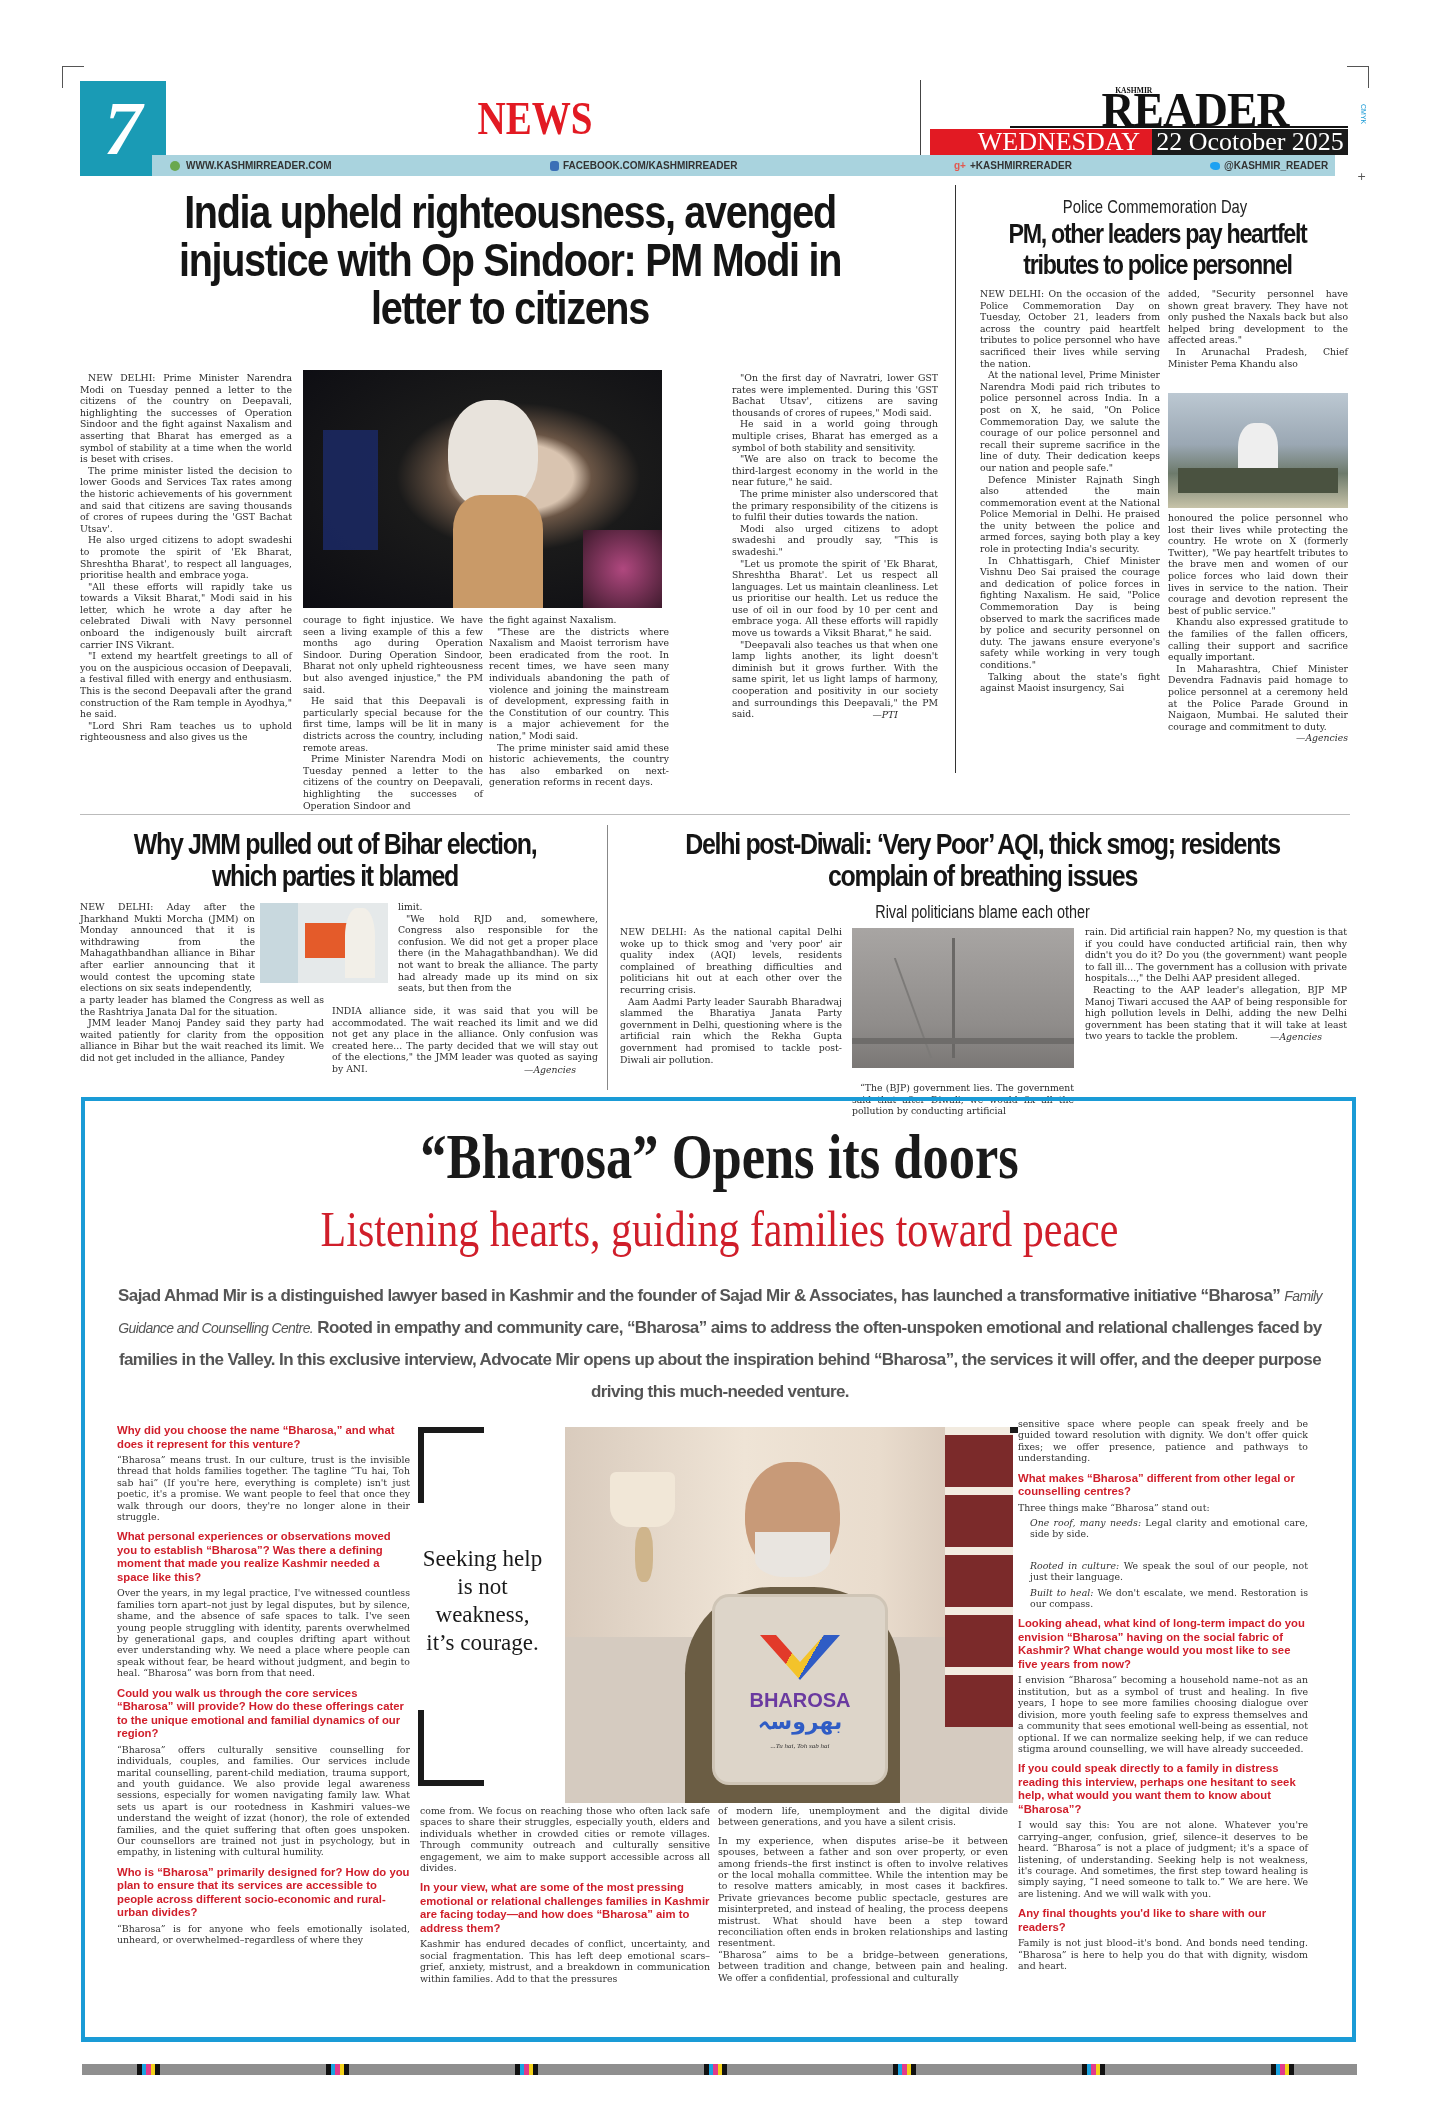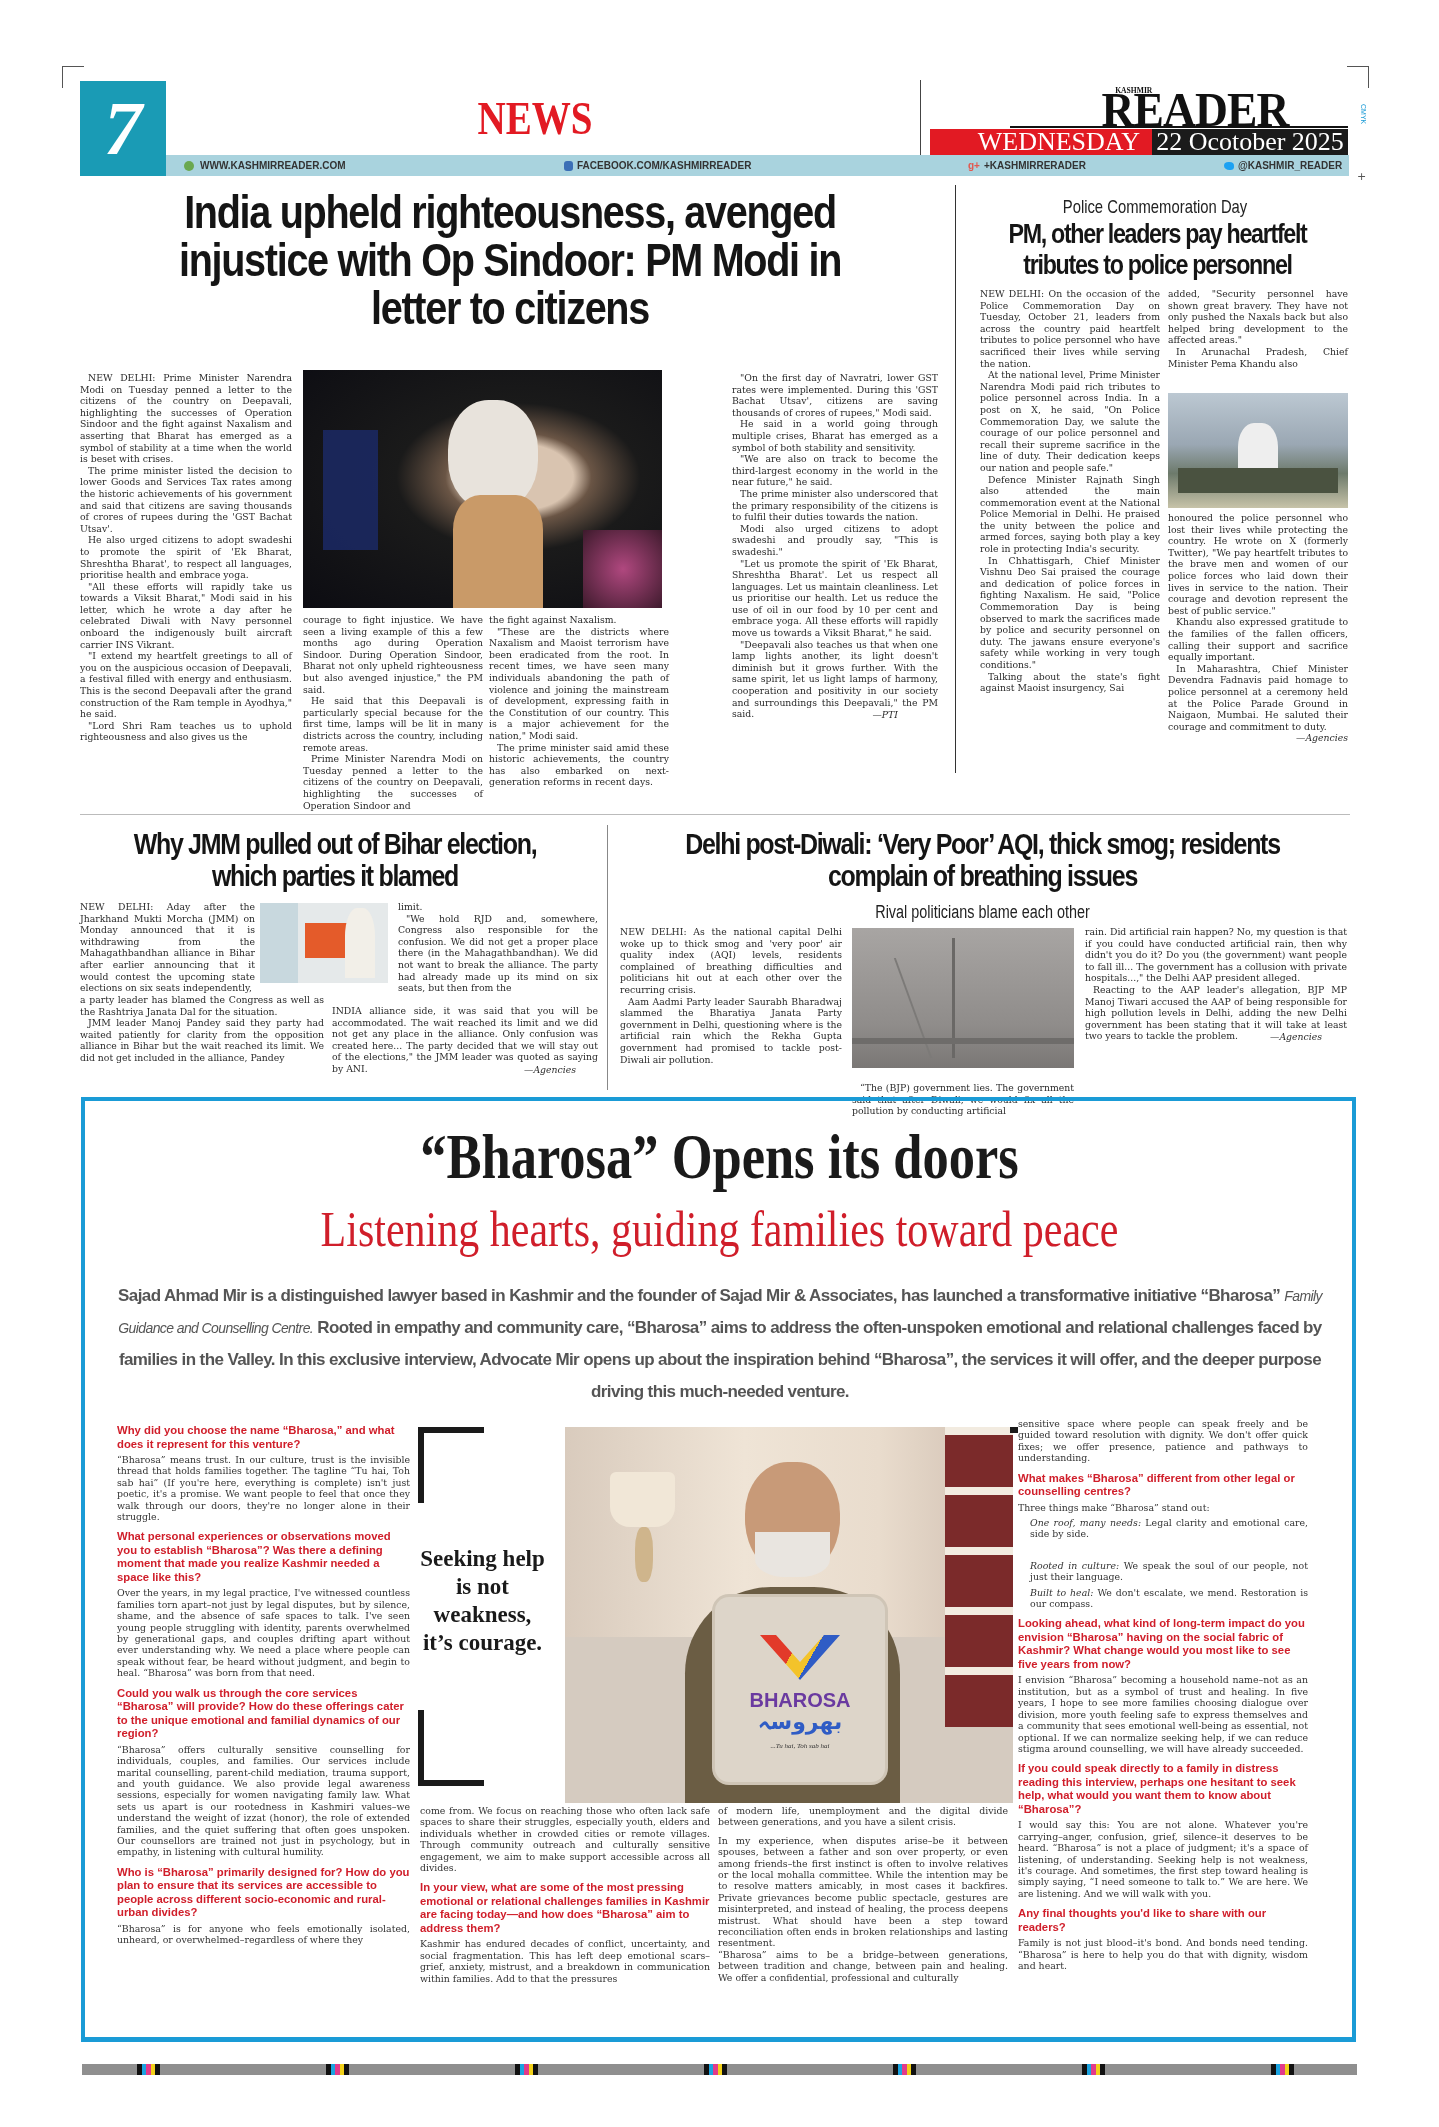--- a/index.html
+++ b/index.html
@@ -11,21 +11,21 @@
 .crop{position:absolute;border-color:#555;border-style:solid;width:22px;height:22px}
 
 .pagenum{left:80px;top:81px;width:86px;height:95px;background:#1a9bb5;color:#fff;font:bold italic 76px "Liberation Serif",serif;display:flex;align-items:center;justify-content:center}
 .section{left:380px;top:92px;width:310px;text-align:center;color:#e21a23;font:bold 46px "Liberation Serif",serif;transform:scaleX(.85)}
 .logo{left:1080px;top:82px;width:230px;text-align:center;font:bold 48px "Liberation Serif",serif;color:#111;letter-spacing:-1px;transform:scaleX(.95)}
 .logo small{position:absolute;left:31px;top:4px;font-size:8px;letter-spacing:0}
 .datebar{left:930px;top:129px;width:418px;height:26px;display:flex}
 .datebar .day{flex:0 0 222px;background:#e21a23;color:#fff;font:26px "Liberation Serif",serif;text-align:right;padding-right:12px;line-height:26px;transform-origin:right}
 .datebar .date{flex:1;background:#1b1b1b;color:#fff;font:26px "Liberation Serif",serif;line-height:26px;text-align:center}
 .vline{left:920px;top:80px;width:1px;height:75px;background:#444}
-.social{left:166px;top:155px;width:1183px;height:21px;background:#a9d3de;display:flex;align-items:center;font:bold 10px "Liberation Sans",sans-serif;color:#333}
+.social{left:152px;top:155px;width:1183px;height:21px;background:#a9d3de;display:flex;align-items:center;font:bold 10px "Liberation Sans",sans-serif;color:#333}
 .social span{position:absolute}
 
 .h1{font-family:"Liberation Sans",sans-serif;font-weight:bold;color:#151515;text-align:center;letter-spacing:-1.5px;transform:scaleX(.86)}
 .body{font-family:"DejaVu Serif",serif;font-size:9.3px;line-height:11.6px;text-align:justify;color:#2a2a2a}
 .body p{text-indent:8px}
 .photo{position:absolute;overflow:hidden}
 .rule{position:absolute;background:#333}
 
 .bbox{left:81px;top:1097px;width:1275px;height:945px;border:4px solid #1a9bd6;border-bottom-width:5px}
 .q{font-family:"Liberation Sans",sans-serif;font-weight:bold;color:#d01e2a;font-size:11.3px;line-height:13.5px;margin:8px 0 3px}
@@ -188,21 +188,21 @@
   <div class="q">What personal experiences or observations moved you to establish “Bharosa”? Was there a defining moment that made you realize Kashmir needed a space like this?</div>
   <div class="a">Over the years, in my legal practice, I've witnessed countless families torn apart–not just by legal disputes, but by silence, shame, and the absence of safe spaces to talk. I've seen young people struggling with identity, parents overwhelmed by generational gaps, and couples drifting apart without ever understanding why. We need a place where people can speak without fear, be heard without judgment, and begin to heal. “Bharosa” was born from that need.</div>
   <div class="q">Could you walk us through the core services “Bharosa” will provide? How do these offerings cater to the unique emotional and familial dynamics of our region?</div>
   <div class="a">“Bharosa” offers culturally sensitive counselling for individuals, couples, and families. Our services include marital counselling, parent-child mediation, trauma support, and youth guidance. We also provide legal awareness sessions, especially for women navigating family law. What sets us apart is our rootedness in Kashmiri values–we understand the weight of izzat (honor), the role of extended families, and the quiet suffering that often goes unspoken. Our counsellors are trained not just in psychology, but in empathy, in listening with cultural humility.</div>
   <div class="q">Who is “Bharosa” primarily designed for? How do you plan to ensure that its services are accessible to people across different socio-economic and rural-urban divides?</div>
   <div class="a">“Bharosa” is for anyone who feels emotionally isolated, unheard, or overwhelmed–regardless of where they</div>
 </div>
 
 <div class="abs" style="left:418px;top:1427px;width:66px;height:76px;border-top:6px solid #1a1a1a;border-left:6px solid #1a1a1a"></div>
 <div class="abs" style="left:418px;top:1710px;width:66px;height:76px;border-bottom:6px solid #1a1a1a;border-left:6px solid #1a1a1a"></div>
-<div class="abs serif" style="left:420px;top:1545px;width:125px;text-align:center;font-size:23px;line-height:28px;font-weight:bold;color:#1a1a1a">Seeking help is not weakness, it’s courage.</div>
+<div class="abs serif" style="left:420px;top:1545px;width:125px;text-align:center;font-size:23px;line-height:28px;font-weight:normal;color:#1a1a1a">Seeking help is not weakness, it’s courage.</div>
 
 <div class="photo" style="left:565px;top:1427px;width:448px;height:376px;background:linear-gradient(90deg,#d9cbbd 0%,#efe4d6 40%,#e9dccd 70%,#cdbcae 100%)">
   <div style="position:absolute;left:45px;top:45px;width:65px;height:55px;background:#f1e7d7;border-radius:6px 6px 20px 20px"></div>
   <div style="position:absolute;left:70px;top:100px;width:18px;height:55px;background:#cfb58c;border-radius:40%"></div>
   <div style="position:absolute;left:0;top:210px;width:448px;height:166px;background:#d5cbc0"></div>
   <div style="position:absolute;left:380px;top:0;width:68px;height:300px;background:repeating-linear-gradient(180deg,#f2ebe0 0 8px,#7b2a2a 8px 60px)"></div>
   <div style="position:absolute;left:180px;top:35px;width:95px;height:115px;border-radius:45% 45% 50% 50%;background:#c89a78"></div>
   <div style="position:absolute;left:190px;top:105px;width:75px;height:45px;border-radius:0 0 40% 40%;background:#e9e5e0"></div>
   <div style="position:absolute;left:120px;top:160px;width:215px;height:216px;background:#6b5d44;border-radius:40% 40% 0 0"></div>
   <div style="position:absolute;left:150px;top:170px;width:170px;height:185px;background:#ddd5c9;border-radius:14px;box-shadow:0 0 0 3px #cfc5b6">

